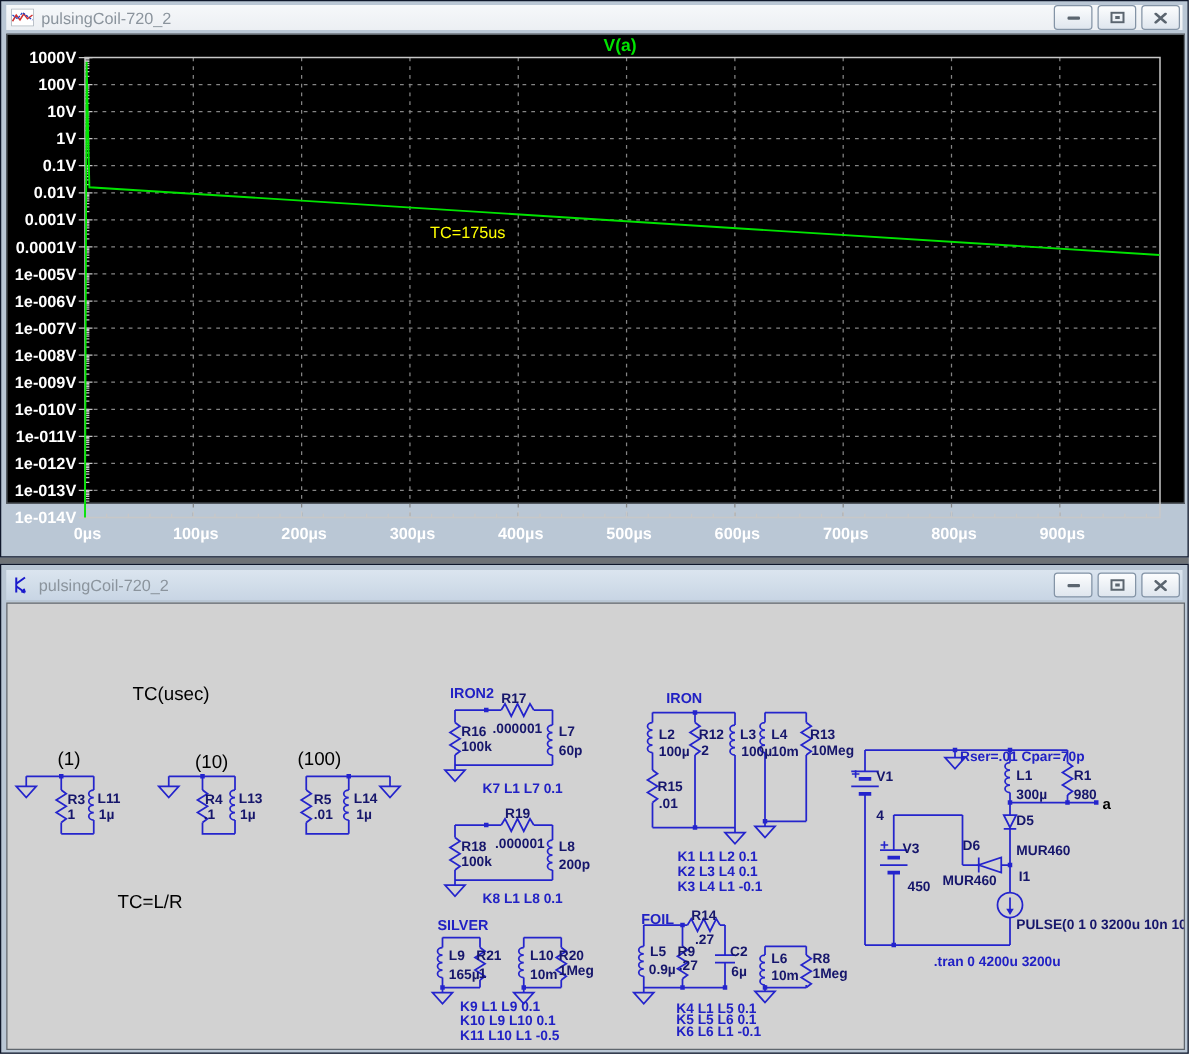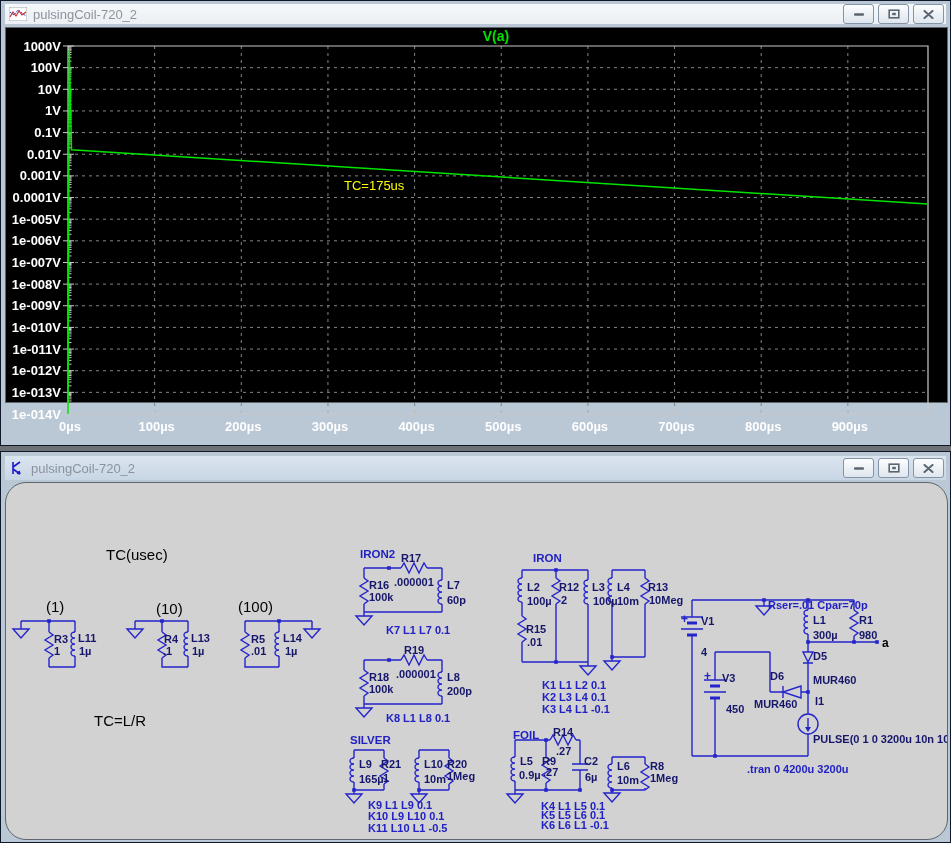--- a/index.html
+++ b/index.html
@@ -16,21 +16,21 @@
   .titlebar .ticon{margin:0 6px 0 4px;flex:0 0 auto;}
   .titlebar .ttext{flex:1 1 auto;white-space:nowrap;overflow:hidden;}
   .winbtns{display:flex;gap:4px;margin-right:2px;}
   .btn{
     width:29px;height:18px;border:1px solid #8494a6;border-radius:3px;
     background:linear-gradient(#fcfdfe,#dfe6ee);
     display:flex;align-items:center;justify-content:center;
   }
   .client{position:absolute;left:4px;width:943px;border:1px solid #5f666d;box-sizing:border-box;}
   .plot-client{background:#000;}
-  .schem-client{background:#d2d2d2;border-radius:21px;}
+  .schem-client{background:#d2d2d2;}
   svg{display:block;}
   text{font-family:"Liberation Sans", sans-serif;}
 </style>
 </head>
 <body>
 
 <div class="window" style="top:0;height:446px;">
   <div class="titlebar" style="top:3px;height:20px;background:linear-gradient(#f6f8fa,#eceff3);">
     <span class="ticon">
       <svg width="18" height="14" viewBox="0 0 18 14">

